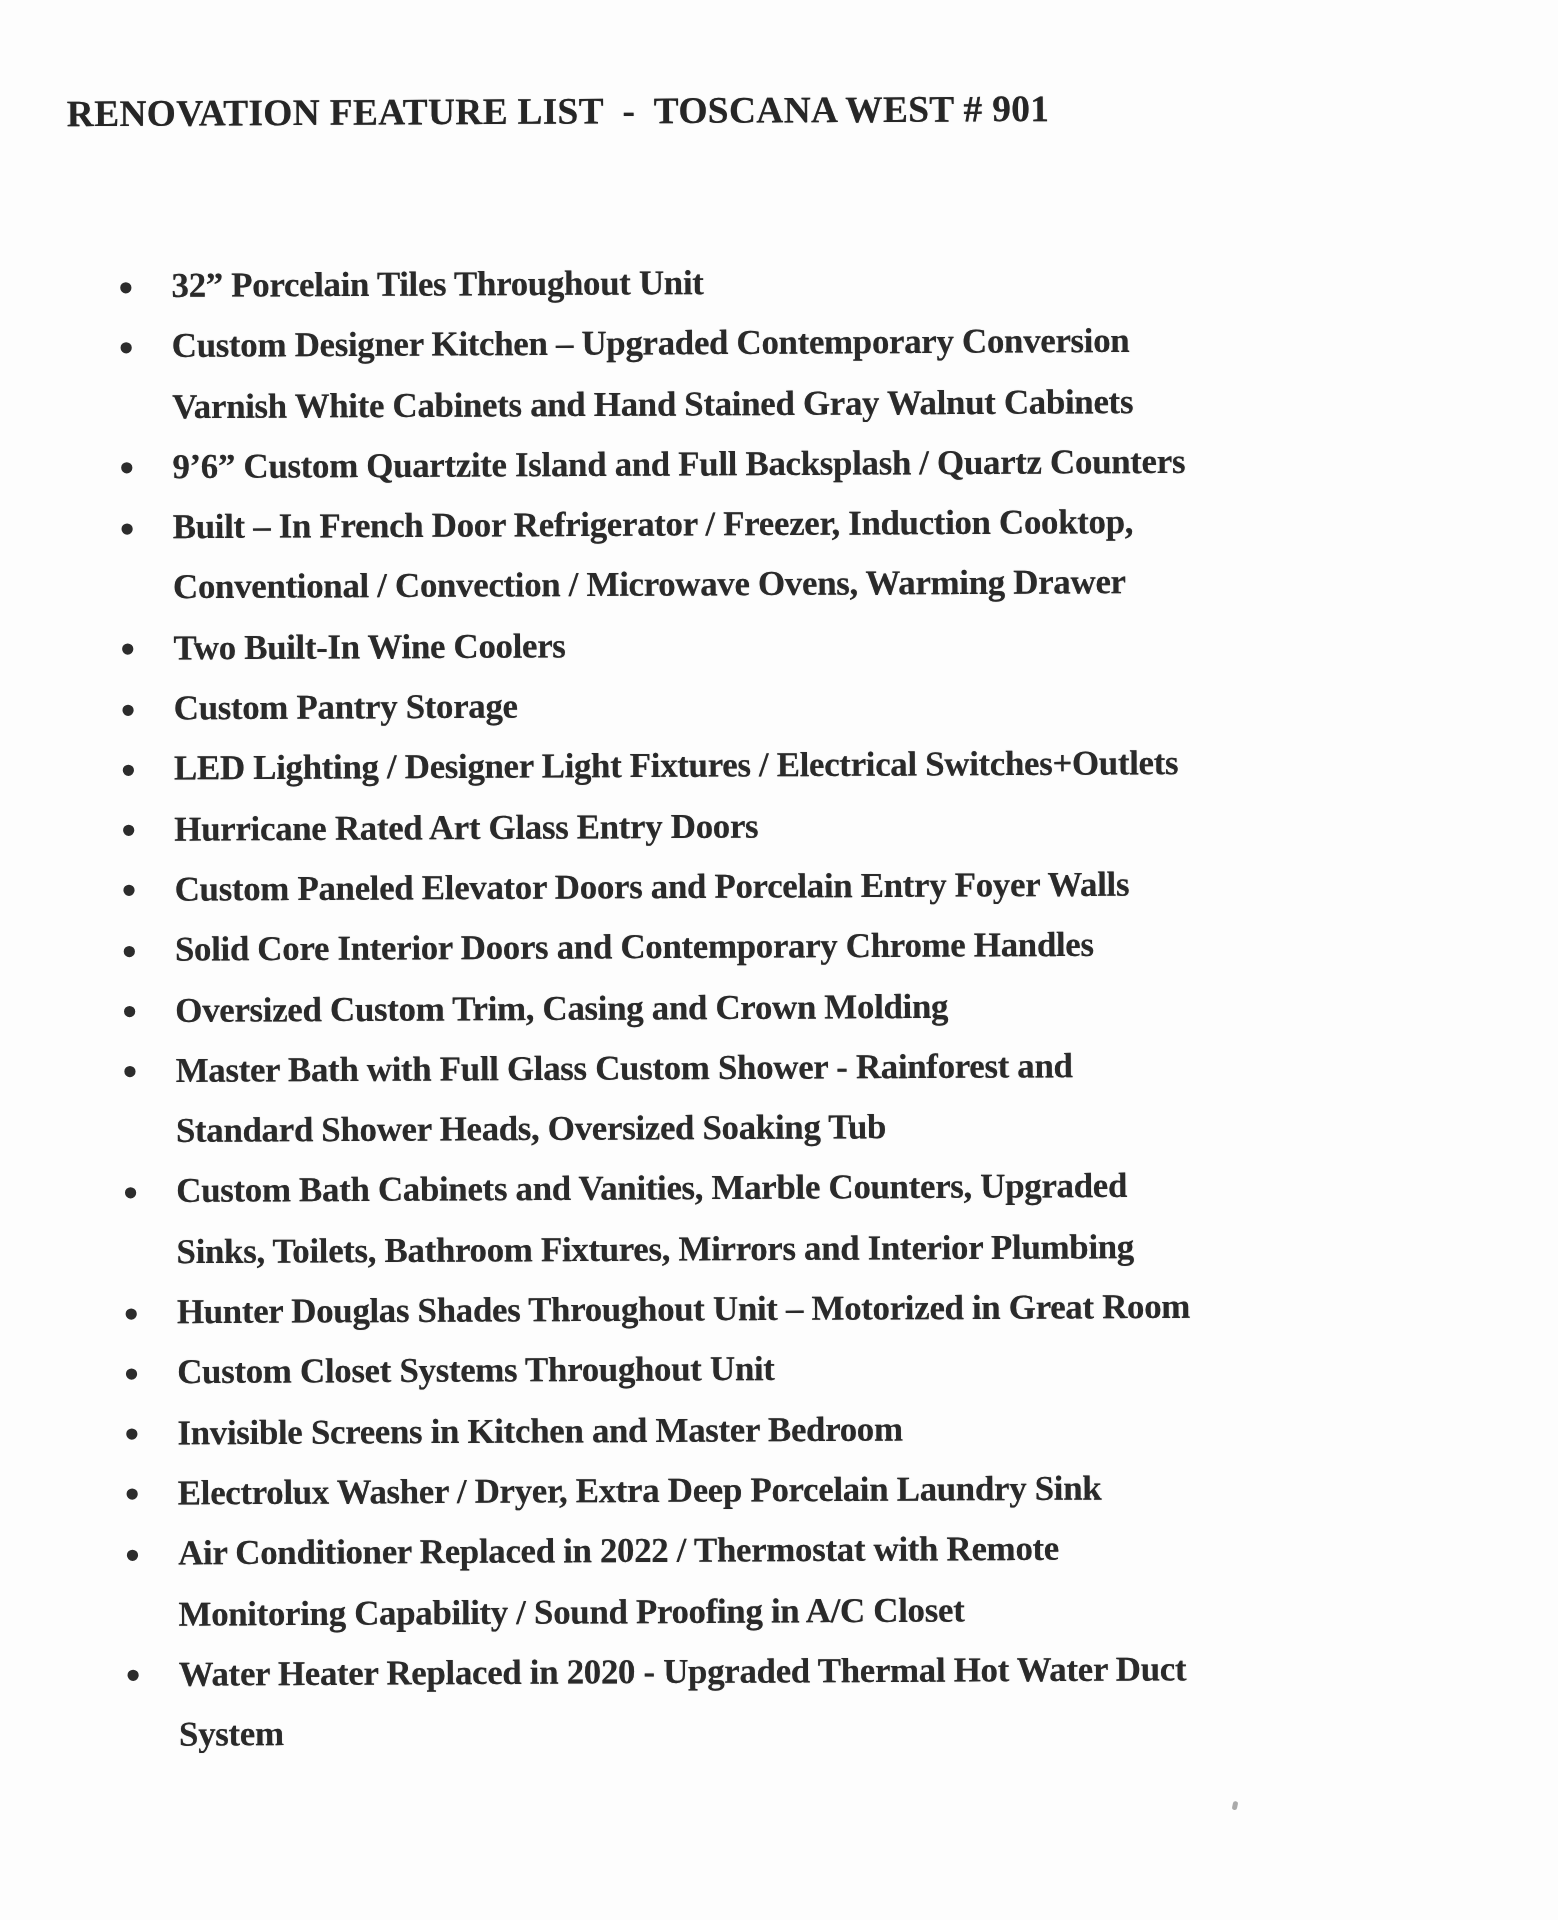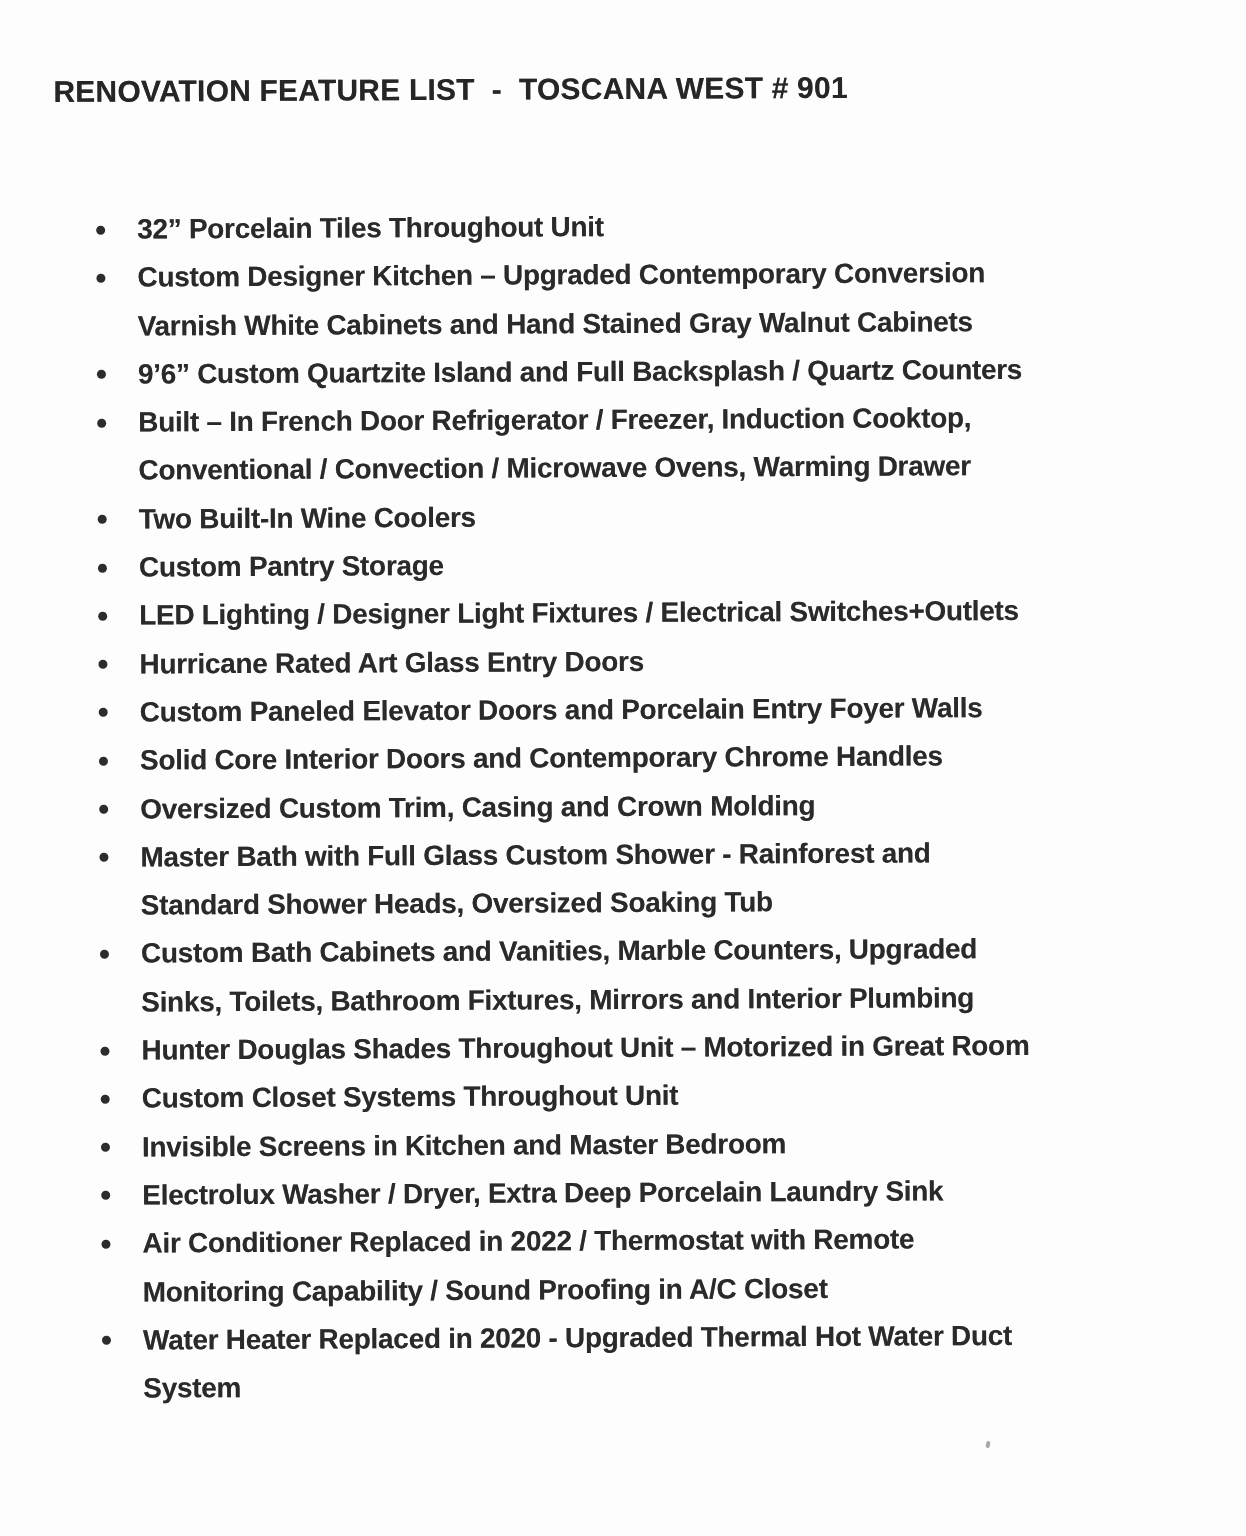--- a/index.html
+++ b/index.html
@@ -12,20 +12,21 @@
     height: 1536px;
     position: relative;
     overflow: hidden;
     font-family: "Liberation Sans", sans-serif;
     background: #fdfdfd;
   }
   .page {
     position: absolute;
     inset: 0;
     background: #fdfdfd;
+    font-family: Liberation Serif, serif;
   }
   
   .content {
     position: absolute;
     inset: 0;
     transform: rotate(-0.3deg);
     transform-origin: 50% 50%;
   }
   .doc-title {
     position: absolute;

